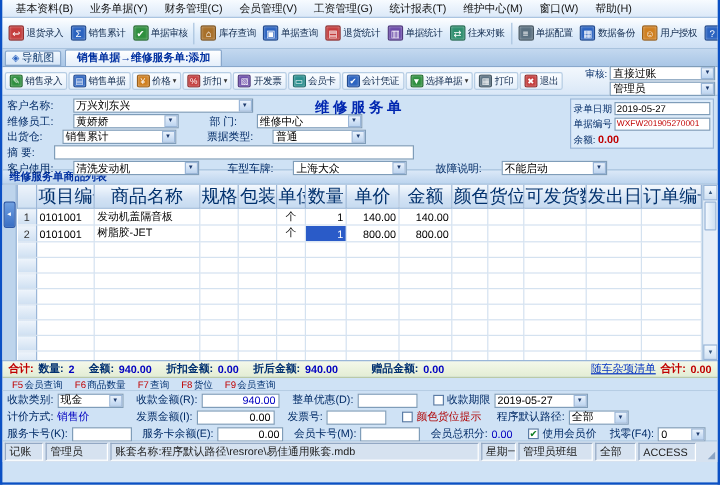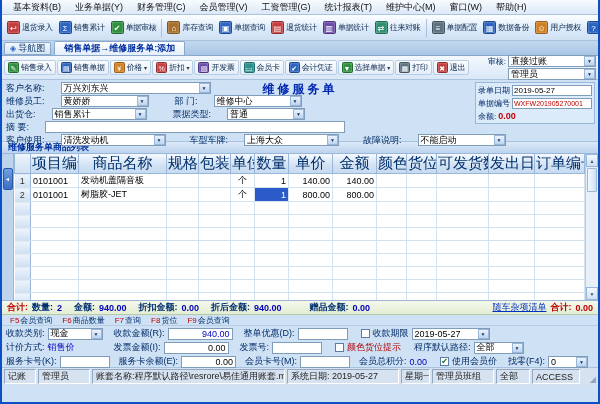--- a/index.html
+++ b/index.html
@@ -631,21 +631,20 @@
           <span class="val">0</span>
           <span class="dbtn">▼</span>
         </span>
     </div>
   </div>
 
   <div class="statusbar">
     <span class="seg" style="width:32px">记账</span>
     <span class="seg" style="width:52px">管理员</span>
     <span class="seg grow">账套名称:程序默认路径\resrore\易佳通用账套.mdb</span>
-    <span class="seg" style="width:112px">系统日期: 2019-05-27</span>
     <span class="seg" style="width:29px">星期一</span>
     <span class="seg" style="width:62px">管理员班组</span>
     <span class="seg" style="width:34px">全部</span>
     <span class="seg" style="width:48px">ACCESS</span>
     <span class="grip">◢</span>
   </div>
 
 </div>
 
 </body></html>

